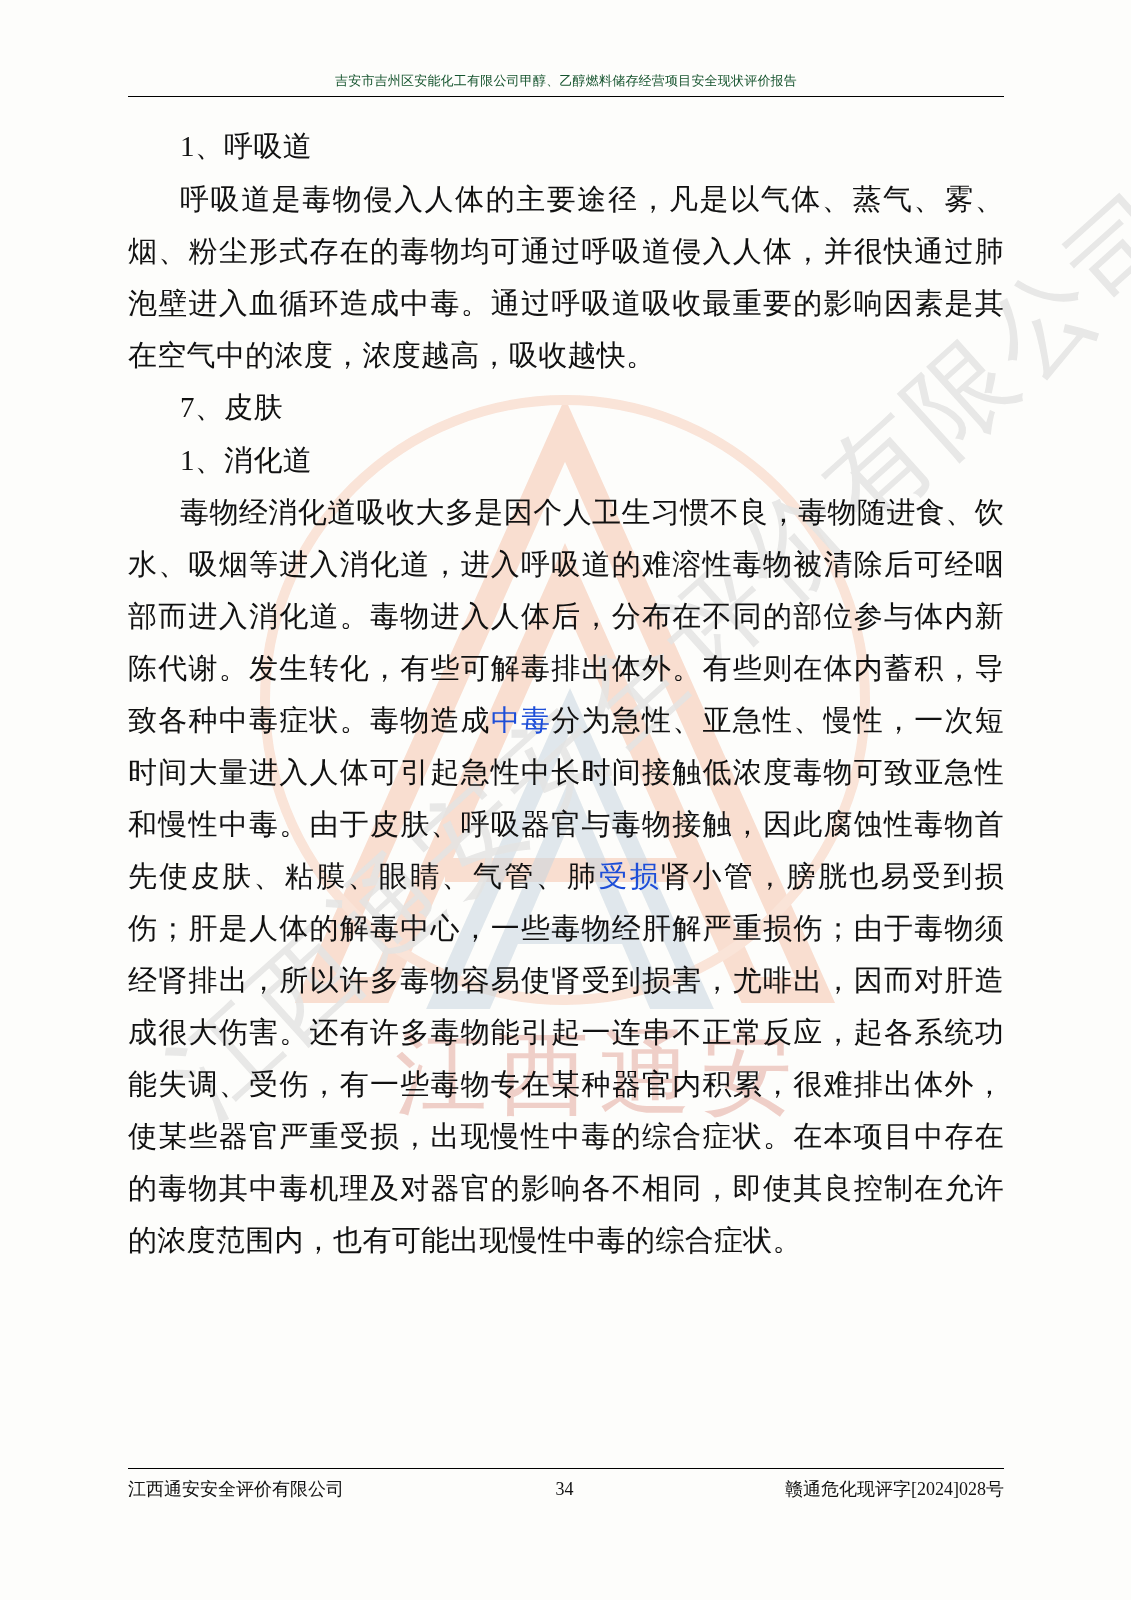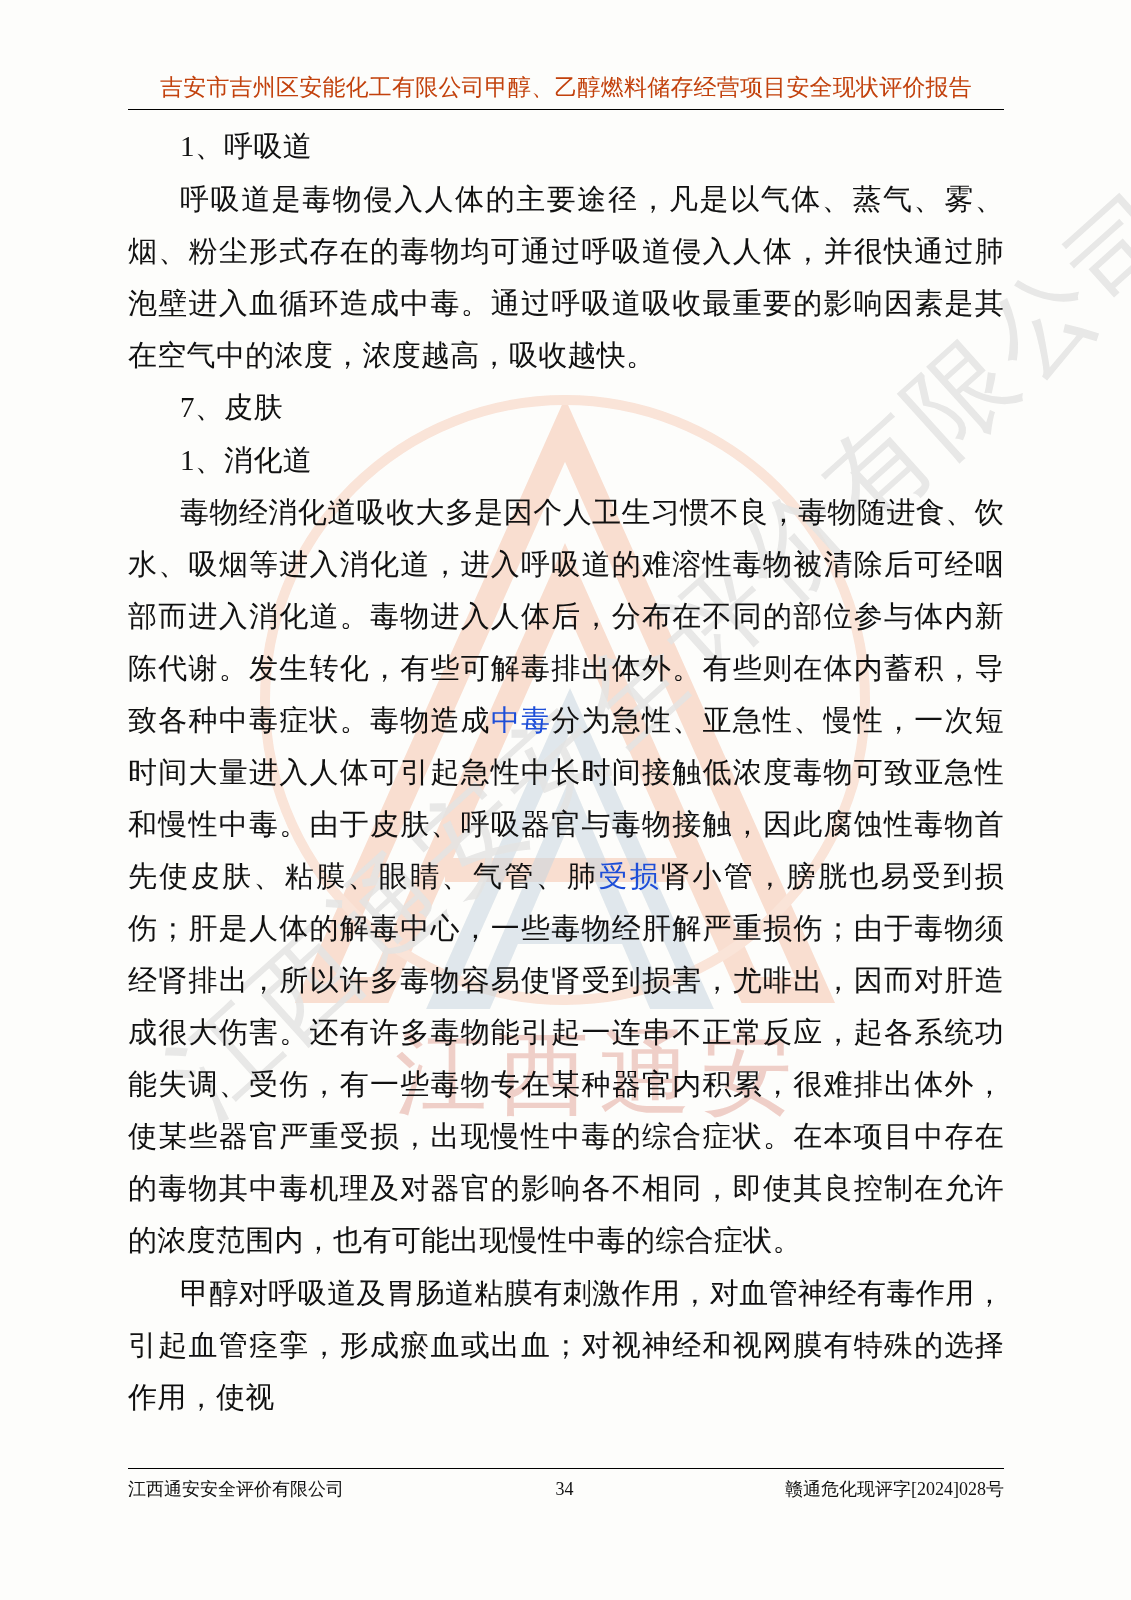--- a/index.html
+++ b/index.html
@@ -30,23 +30,23 @@
   
   .header {
     position: absolute;
     left: 128px;
     top: 72px;
     width: 876px;
     z-index: 3;
   }
   .header-text {
     text-align: center;
-    font-size: 23px;
+    font-size: 13px;
     letter-spacing: 0.2px;
-    color: #c2410c;
+    color: #14532d;
     font-family: "Liberation Serif", "DejaVu Serif", serif;
     white-space: nowrap;
   }
   .header-rule {
     margin-top: 6px;
     border-bottom: 1.6px solid #000;
   }
 
   
   .content {
@@ -137,21 +137,20 @@
 
     <p class="para indent2">呼吸道是毒物侵入人体的主要途径，凡是以气体、蒸气、雾、烟、粉尘形式存在的毒物均可通过呼吸道侵入人体，并很快通过肺泡壁进入血循环造成中毒。通过呼吸道吸收最重要的影响因素是其在空气中的浓度，浓度越高，吸收越快。</p>
 
     <p class="para indent1">7、皮肤</p>
 
 
     <p class="para indent1">1、消化道</p>
 
     <p class="para indent2"><span>毒物经消化道吸收大多是因个人卫生习惯不良，毒物随进食、饮水、吸烟等进入消化道，进入呼吸道的难溶性毒物被清除后可经咽部而进入消化道。毒物进入人体后，分布在不同的部位参与体内新陈代谢。发生转化，有些可解毒排出体外。有些则在体内蓄积，导致各种中毒症状。毒物造成</span><span class="red">中毒</span><span>分为急性、亚急性、慢性，一次短时间大量进入人体可引起急性中长时间接触低浓度毒物可致亚急性和慢性中毒。由于皮肤、呼吸器官与毒物接触，因此腐蚀性毒物首先使皮肤、粘膜、眼睛、气管、肺</span><span class="red">受损</span><span>肾小管，膀胱也易受到损伤；肝是人体的解毒中心，一些毒物经肝解严重损伤；由于毒物须经肾排出，所以许多毒物容易使肾受到损害，尤啡出，因而对肝造成很大伤害。还有许多毒物能引起一连串不正常反应，起各系统功能失调、受伤，有一些毒物专在某种器官内积累，很难排出体外，使某些器官严重受损，出现慢性中毒的综合症状。在本项目中存在的毒物其中毒机理及对器官的影响各不相同，即使其良控制在允许的浓度范围内，也有可能出现慢性中毒的综合症状。</span></p>
 
-    <p class="para indent2">甲醇对呼吸道及胃肠道粘膜有刺激作用，对血管神经有毒作用，引起血管痉挛，形成瘀血或出血；对视神经和视网膜有特殊的选择作用，使视</p>
 
   </div>
 
   <div class="footer">
     <div class="footer-rule"></div>
     <div class="footer-row">
       <div class="footer-left">江西通安安全评价有限公司</div>
       <div class="footer-center">34</div>
       <div class="footer-right">赣通危化现评字[2024]028号</div>
     </div>

